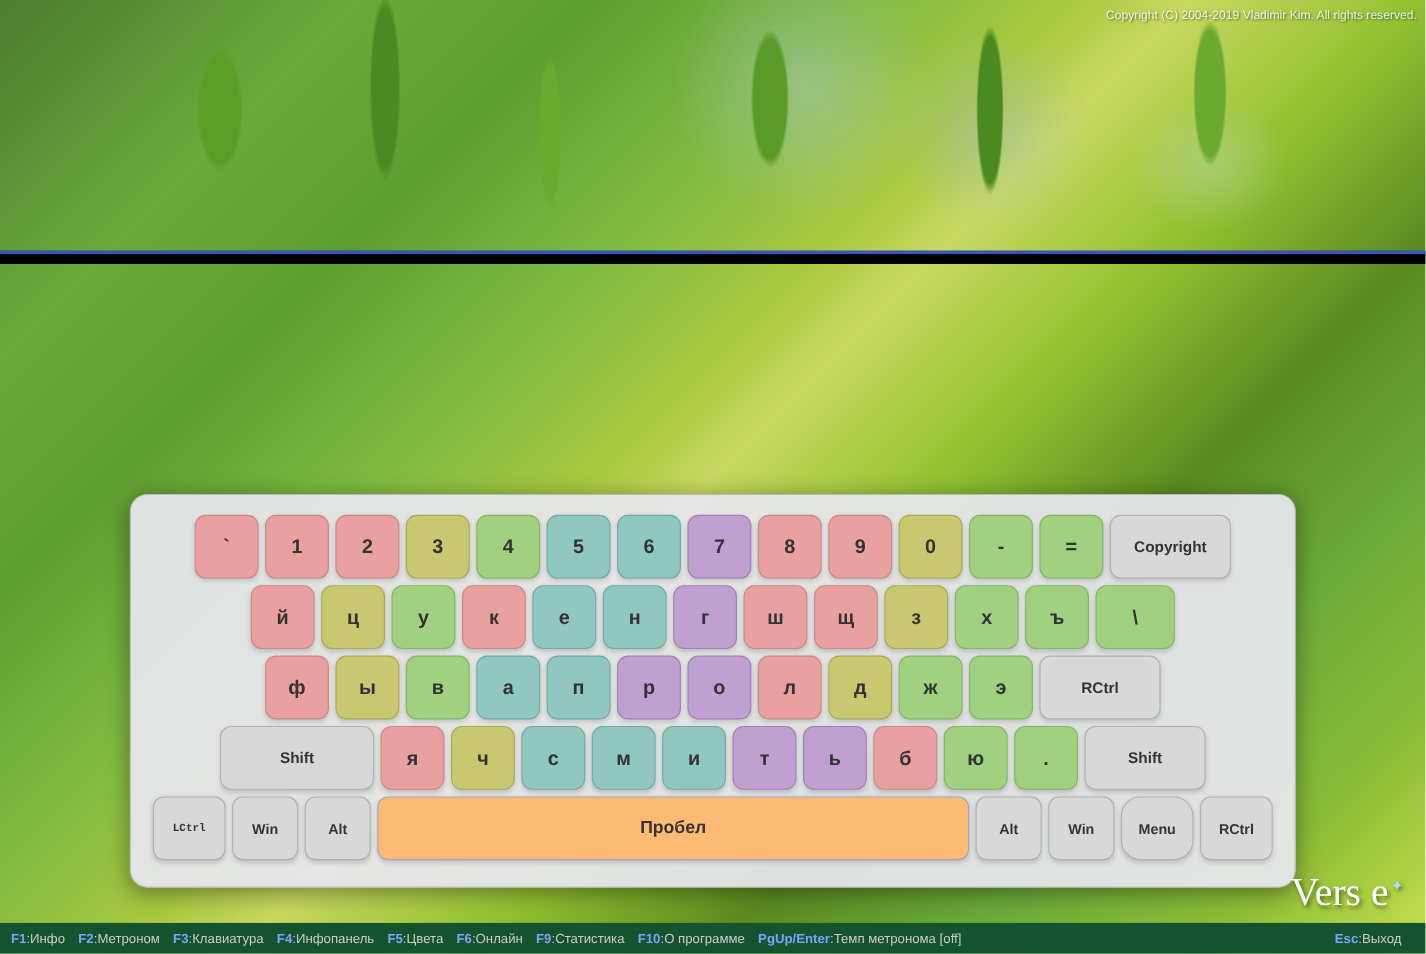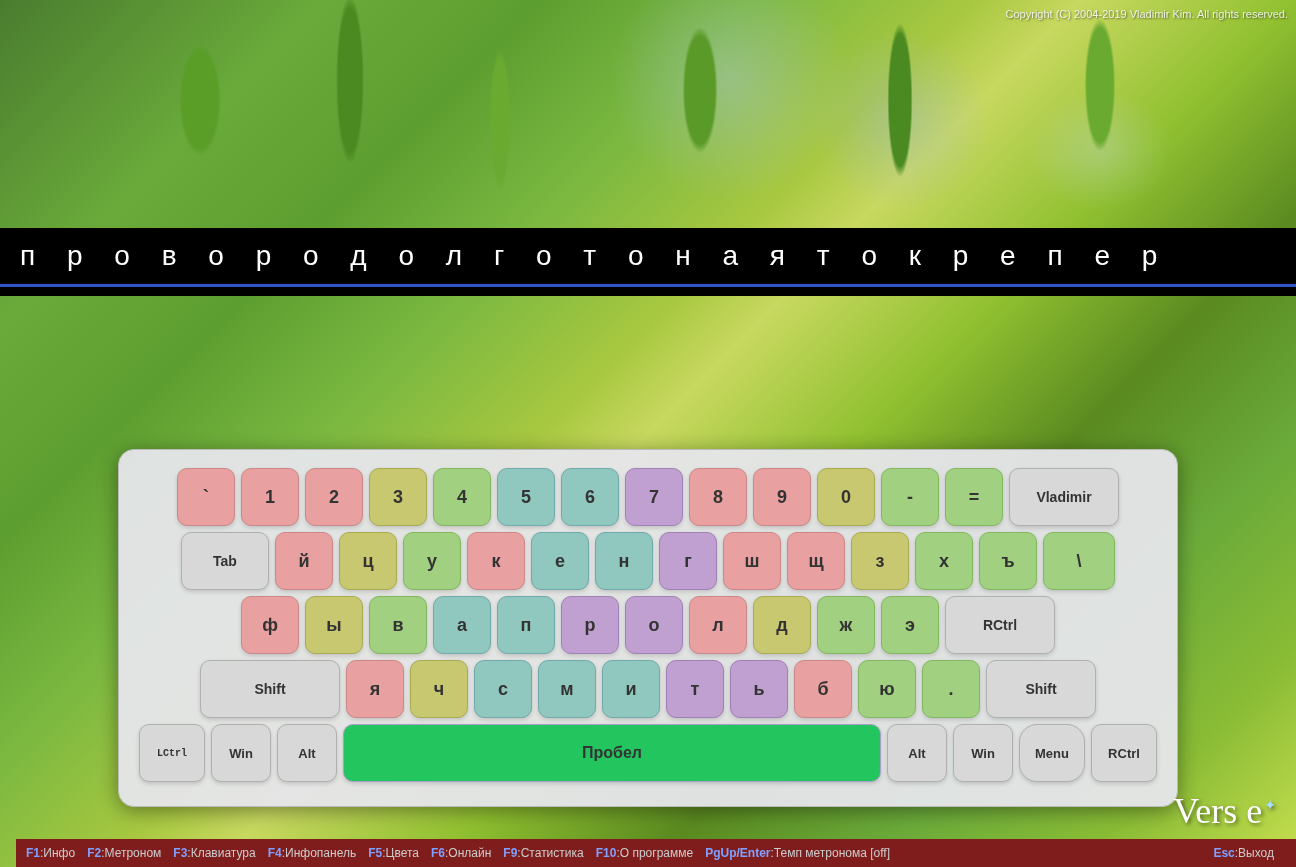--- a/index.html
+++ b/index.html
@@ -134,28 +134,28 @@
     .key-backslash { min-width: 72px; }
     .key-caps { min-width: 110px; font-size: 14px; }
     .key-enter { min-width: 110px; font-size: 14px; }
     .key-shift-l { min-width: 140px; font-size: 14px; }
     .key-shift-r { min-width: 110px; font-size: 14px; }
     .key-dot { min-width: 58px; }
 
     .key-lctrl { min-width: 66px; font-size: 10px; font-family: Liberation Mono, monospace; }
     .key-win { min-width: 60px; font-size: 13px; }
     .key-alt { min-width: 60px; font-size: 13px; }
-    .key-space { flex: 1; min-width: 300px; font-size: 16px; background: #22c55e; border-color: #a8a0c8; }
+    .key-space { flex: 1; min-width: 300px; font-size: 16px; background: #fdba74; border-color: #a8a0c8; }
     .key-menu { min-width: 66px; font-size: 13px; border-radius: 18px; }
     .key-rctrl { min-width: 66px; font-size: 13px; }
 
     #status-bar {
       position: absolute;
-      bottom: 0; left: 16px; right: 0;
-      background: #7f1d1d;
+      bottom: 0; left: 0; right: 0;
+      background: #14532d;
       height: 28px;
       display: flex;
       align-items: center;
       padding: 0 10px;
       z-index: 20;
     }
 
     .status-item {
       color: #ccc;
       font-size: 12px;
@@ -188,47 +188,43 @@
   </style>
 </head>
 <body>
 
 <div id="background"></div>
 <div id="meadow-overlay"></div>
 
 <div id="copyright">Copyright (C) 2004-2019 Vladimir Kim. All rights reserved.</div>
 
 <div id="text-display-area">
-  <div id="scrolling-text-bar">
-    <span id="scrolling-text">п р о в о р о д о л г о   т о   н а   я   т о   к р е п е р</span>
-  </div>
   <div id="cursor-bar"></div>
 </div>
 
 <div id="keyboard-container">
 
   <div class="key-row">
     <div class="key key-pink">`</div>
     <div class="key key-pink">1</div>
     <div class="key key-pink">2</div>
     <div class="key key-olive">3</div>
     <div class="key key-green">4</div>
     <div class="key key-teal">5</div>
     <div class="key key-teal">6</div>
     <div class="key key-purple">7</div>
     <div class="key key-pink">8</div>
     <div class="key key-pink">9</div>
     <div class="key key-olive">0</div>
     <div class="key key-green">-</div>
     <div class="key key-green">=</div>
-    <div class="key key-gray key-backspace">Vladimir</div>
-  </div>
-
-  <div class="key-row">
-    <div class="key key-gray key-tab">Tab</div>
+    <div class="key key-gray key-backspace">Copyright</div>
+  </div>
+
+  <div class="key-row">
     <div class="key key-pink">й</div>
     <div class="key key-olive">ц</div>
     <div class="key key-green">у</div>
     <div class="key key-pink">к</div>
     <div class="key key-teal">е</div>
     <div class="key key-teal">н</div>
     <div class="key key-purple">г</div>
     <div class="key key-pink">ш</div>
     <div class="key key-pink">щ</div>
     <div class="key key-olive">з</div>

